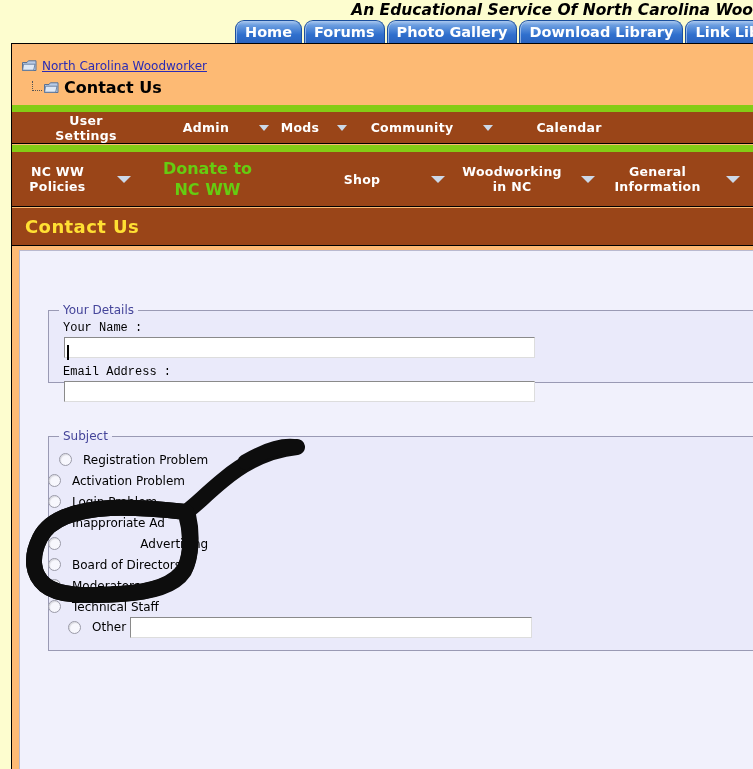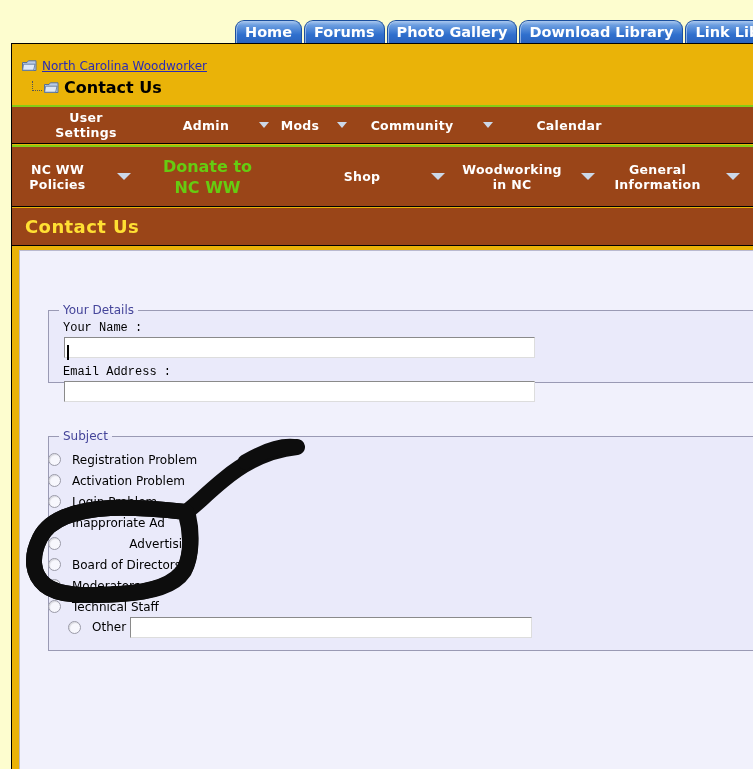--- a/index.html
+++ b/index.html
@@ -40,21 +40,21 @@
     border-radius:9px 9px 0 0;
     border:1px solid #1b4f9e;
     border-bottom:none;
     white-space:nowrap;
     box-shadow:inset 1px 0 0 rgba(255,255,255,.45);
   }
 
   
   .page{
     position:absolute;left:11px;top:43px;width:742px;height:726px;
-    background:#eab308;
+    background:#fdba74;
     border:1px solid #000;
     border-right:none;border-bottom:none;
     box-sizing:border-box;
   }
 
   
   .crumbs{position:absolute;left:10px;top:12px;}
   .crumb-row{display:flex;align-items:center;height:19px;}
   .crumb-row.second{margin-top:3px;margin-left:10px;}
   .folder{
@@ -68,21 +68,21 @@
   .crumb-cur{font-weight:bold;font-size:16px;color:#000;}
   .dotted{
     width:9px;height:9px;border-left:1px dotted #555;border-bottom:1px dotted #555;
     margin-right:2px;margin-bottom:4px;flex:none;
   }
 
   
   .navrow{
     position:absolute;left:0;width:741px;
     background:#9a4518;
-    border-top:2px solid #84cc16;border-bottom:1px solid #000;
+    border-top:7px solid #84cc16;border-bottom:1px solid #000;
     box-sizing:border-box;
   }
   .nav1{top:61px;height:39px;}
   .nav2{top:101px;height:62px;}
   .navitems{display:flex;height:100%;align-items:center;}
   .navcell{
     display:flex;align-items:center;justify-content:center;
     color:#fff;font-weight:bold;font-size:12.5px;
     text-align:center;line-height:15px;white-space:pre-line;
     letter-spacing:.3px;
@@ -166,20 +166,23 @@
   }
 
   
   .ink{position:absolute;left:0;top:0;width:753px;height:769px;pointer-events:none;}
 </style>
 </head>
 <body>
 
 <div id="root">
 
+  <div class="banner">
+    <div class="banner-text">An Educational Service Of North Carolina Woo</div>
+  </div>
 
   <div class="tabstrip">
     <div class="tabs" id="tabs-host">
         <div class="tab">Home</div>
         <div class="tab">Forums</div>
         <div class="tab">Photo Gallery</div>
         <div class="tab">Download Library</div>
         <div class="tab">Link Libr</div>
       </div>
   </div>
@@ -274,21 +277,21 @@
         <input class="tinput" type="text" value="" style="">
         <div class="caretbar" style="left:19px;top:24px;"></div>
       </div>
 
       <div style="position:absolute;left:28px;top:114px;">
         <div class="flabel">Email Address :</div>
         <input class="tinput" type="text" value="" style="">
       </div>
 
       <div id="radios-host" style="position:absolute;left:28px;top:198px;">
-          <div class="radio-row" style="margin-left: 0px;">
+          <div class="radio-row" style="margin-left: 11px;">
             <span class="rad"></span>
             <span class="rlab">Registration Problem</span>
           </div>
           <div class="radio-row" style="margin-left: 0px;">
             <span class="rad"></span>
             <span class="rlab">Activation Problem</span>
           </div>
           <div class="radio-row" style="margin-left: 0px;">
             <span class="rad"></span>
             <span class="rlab">Login Problem</span>

